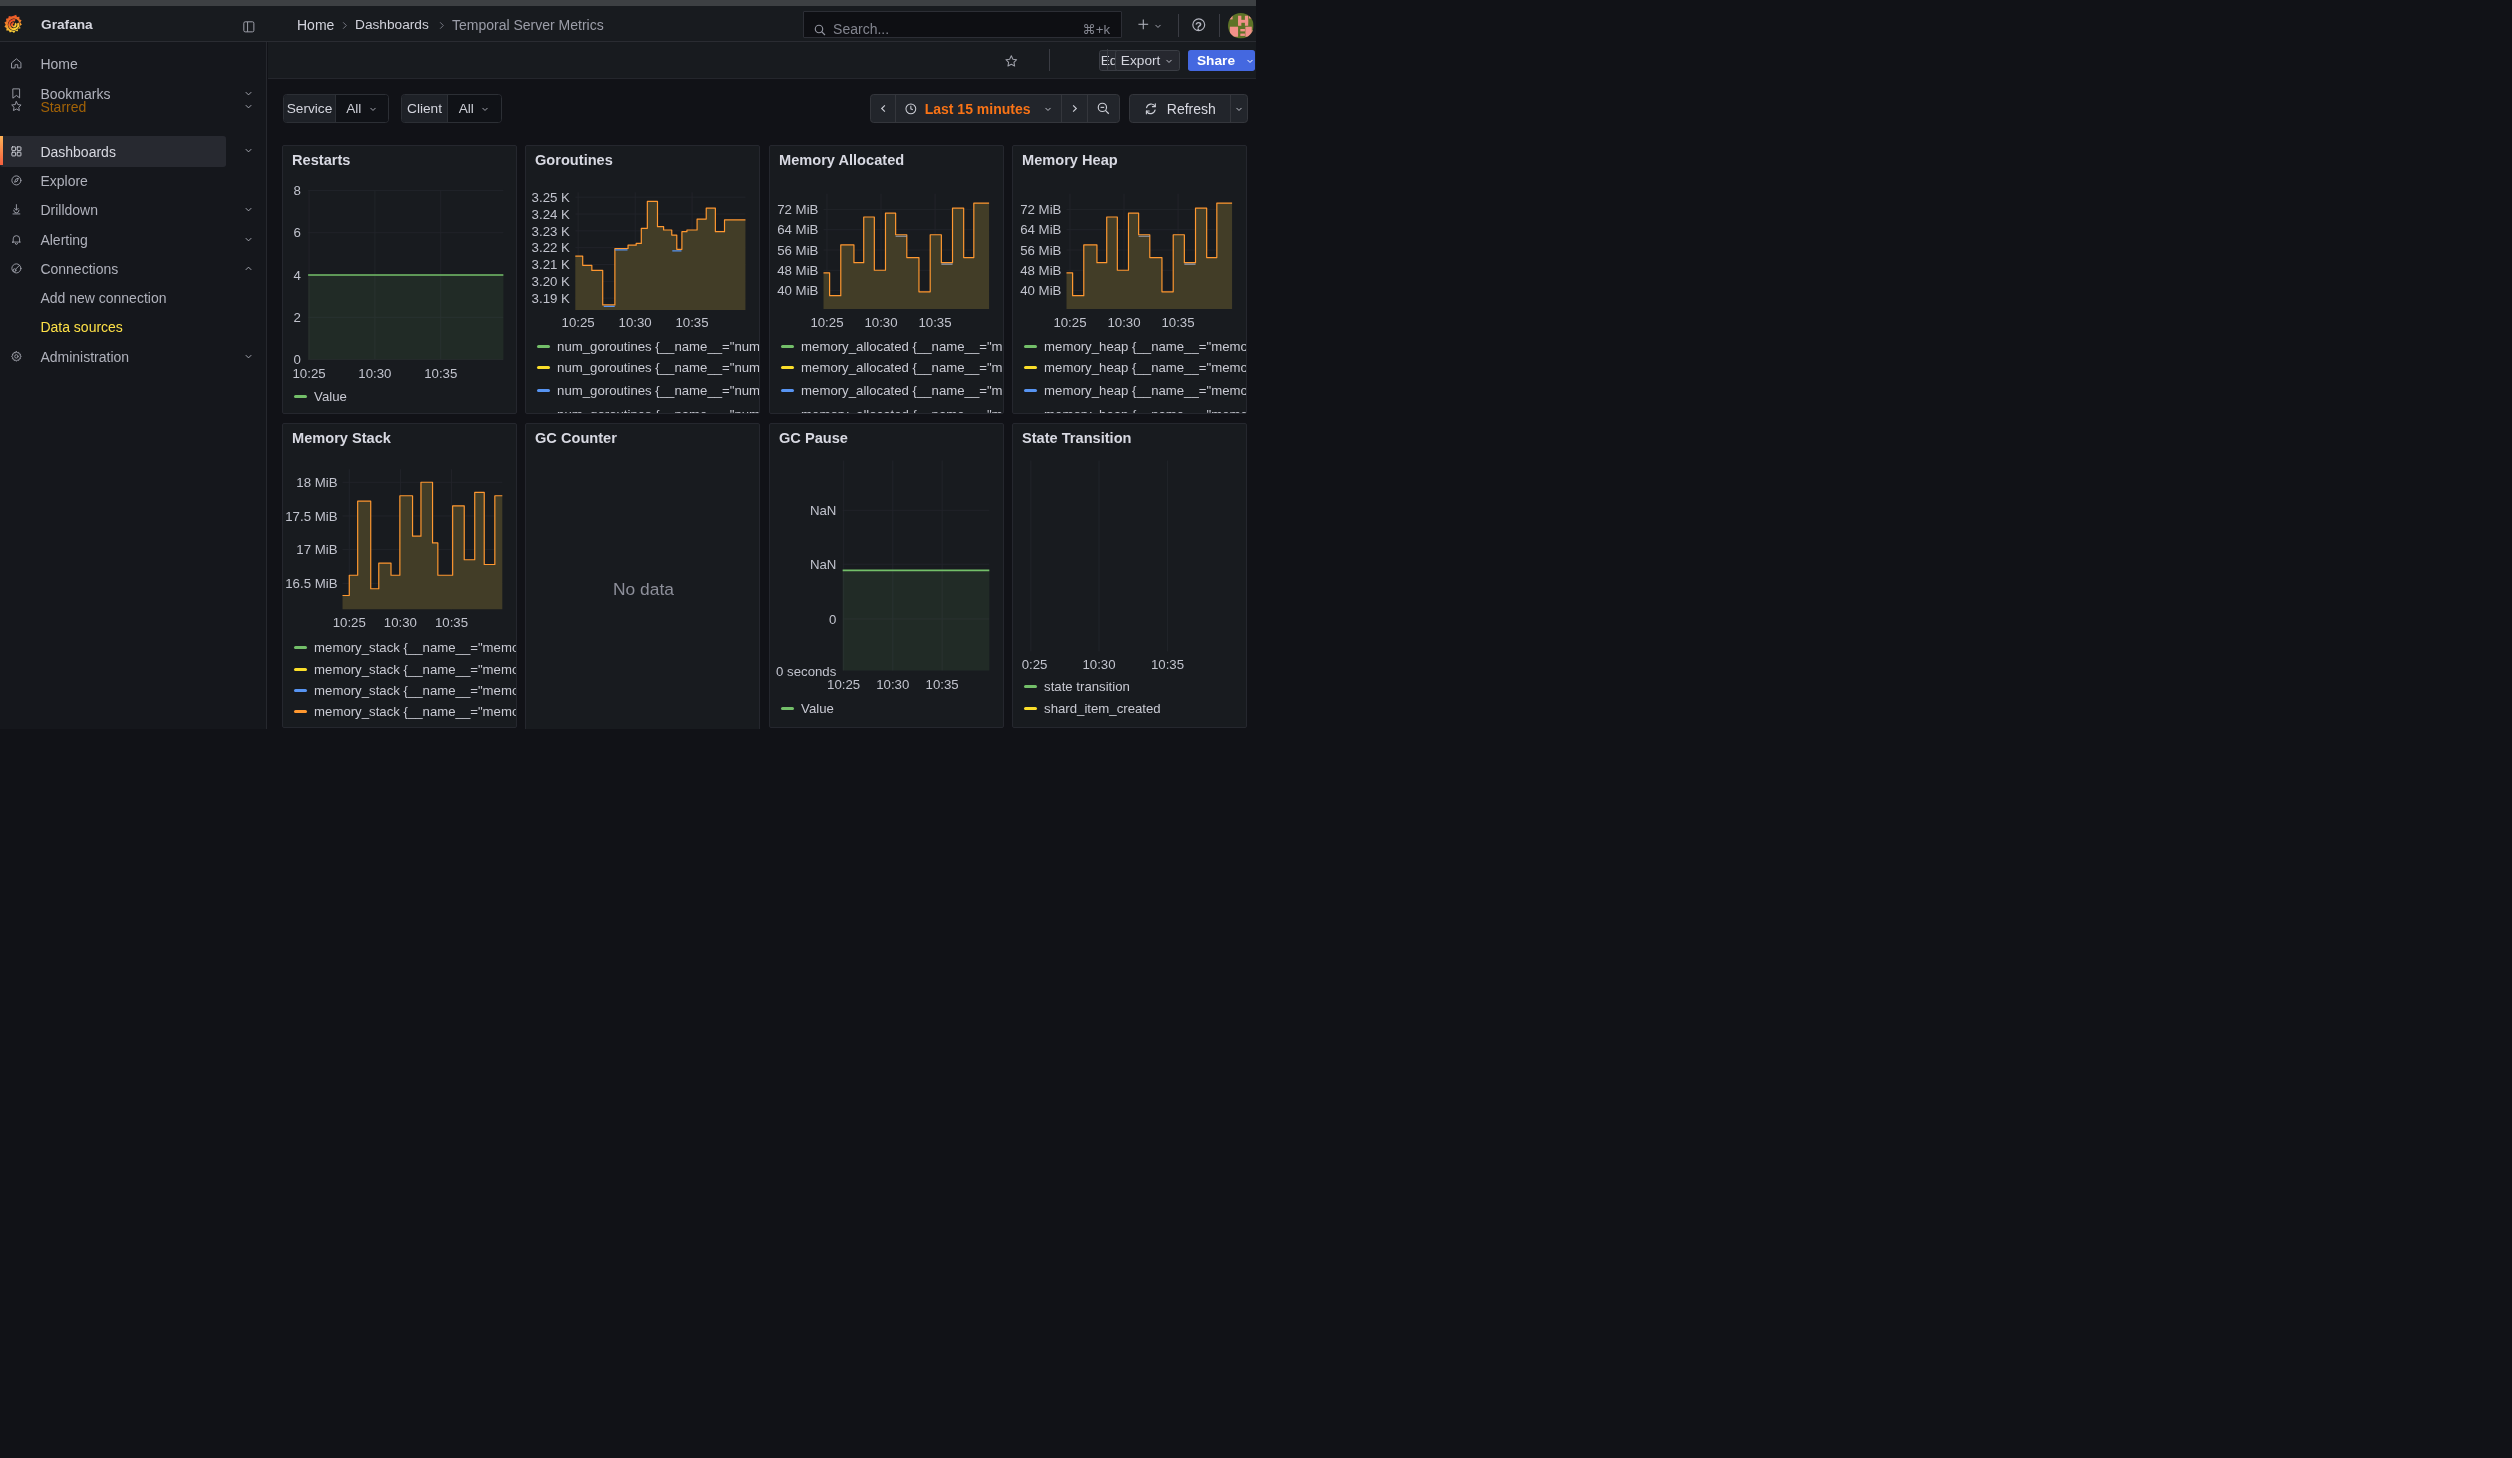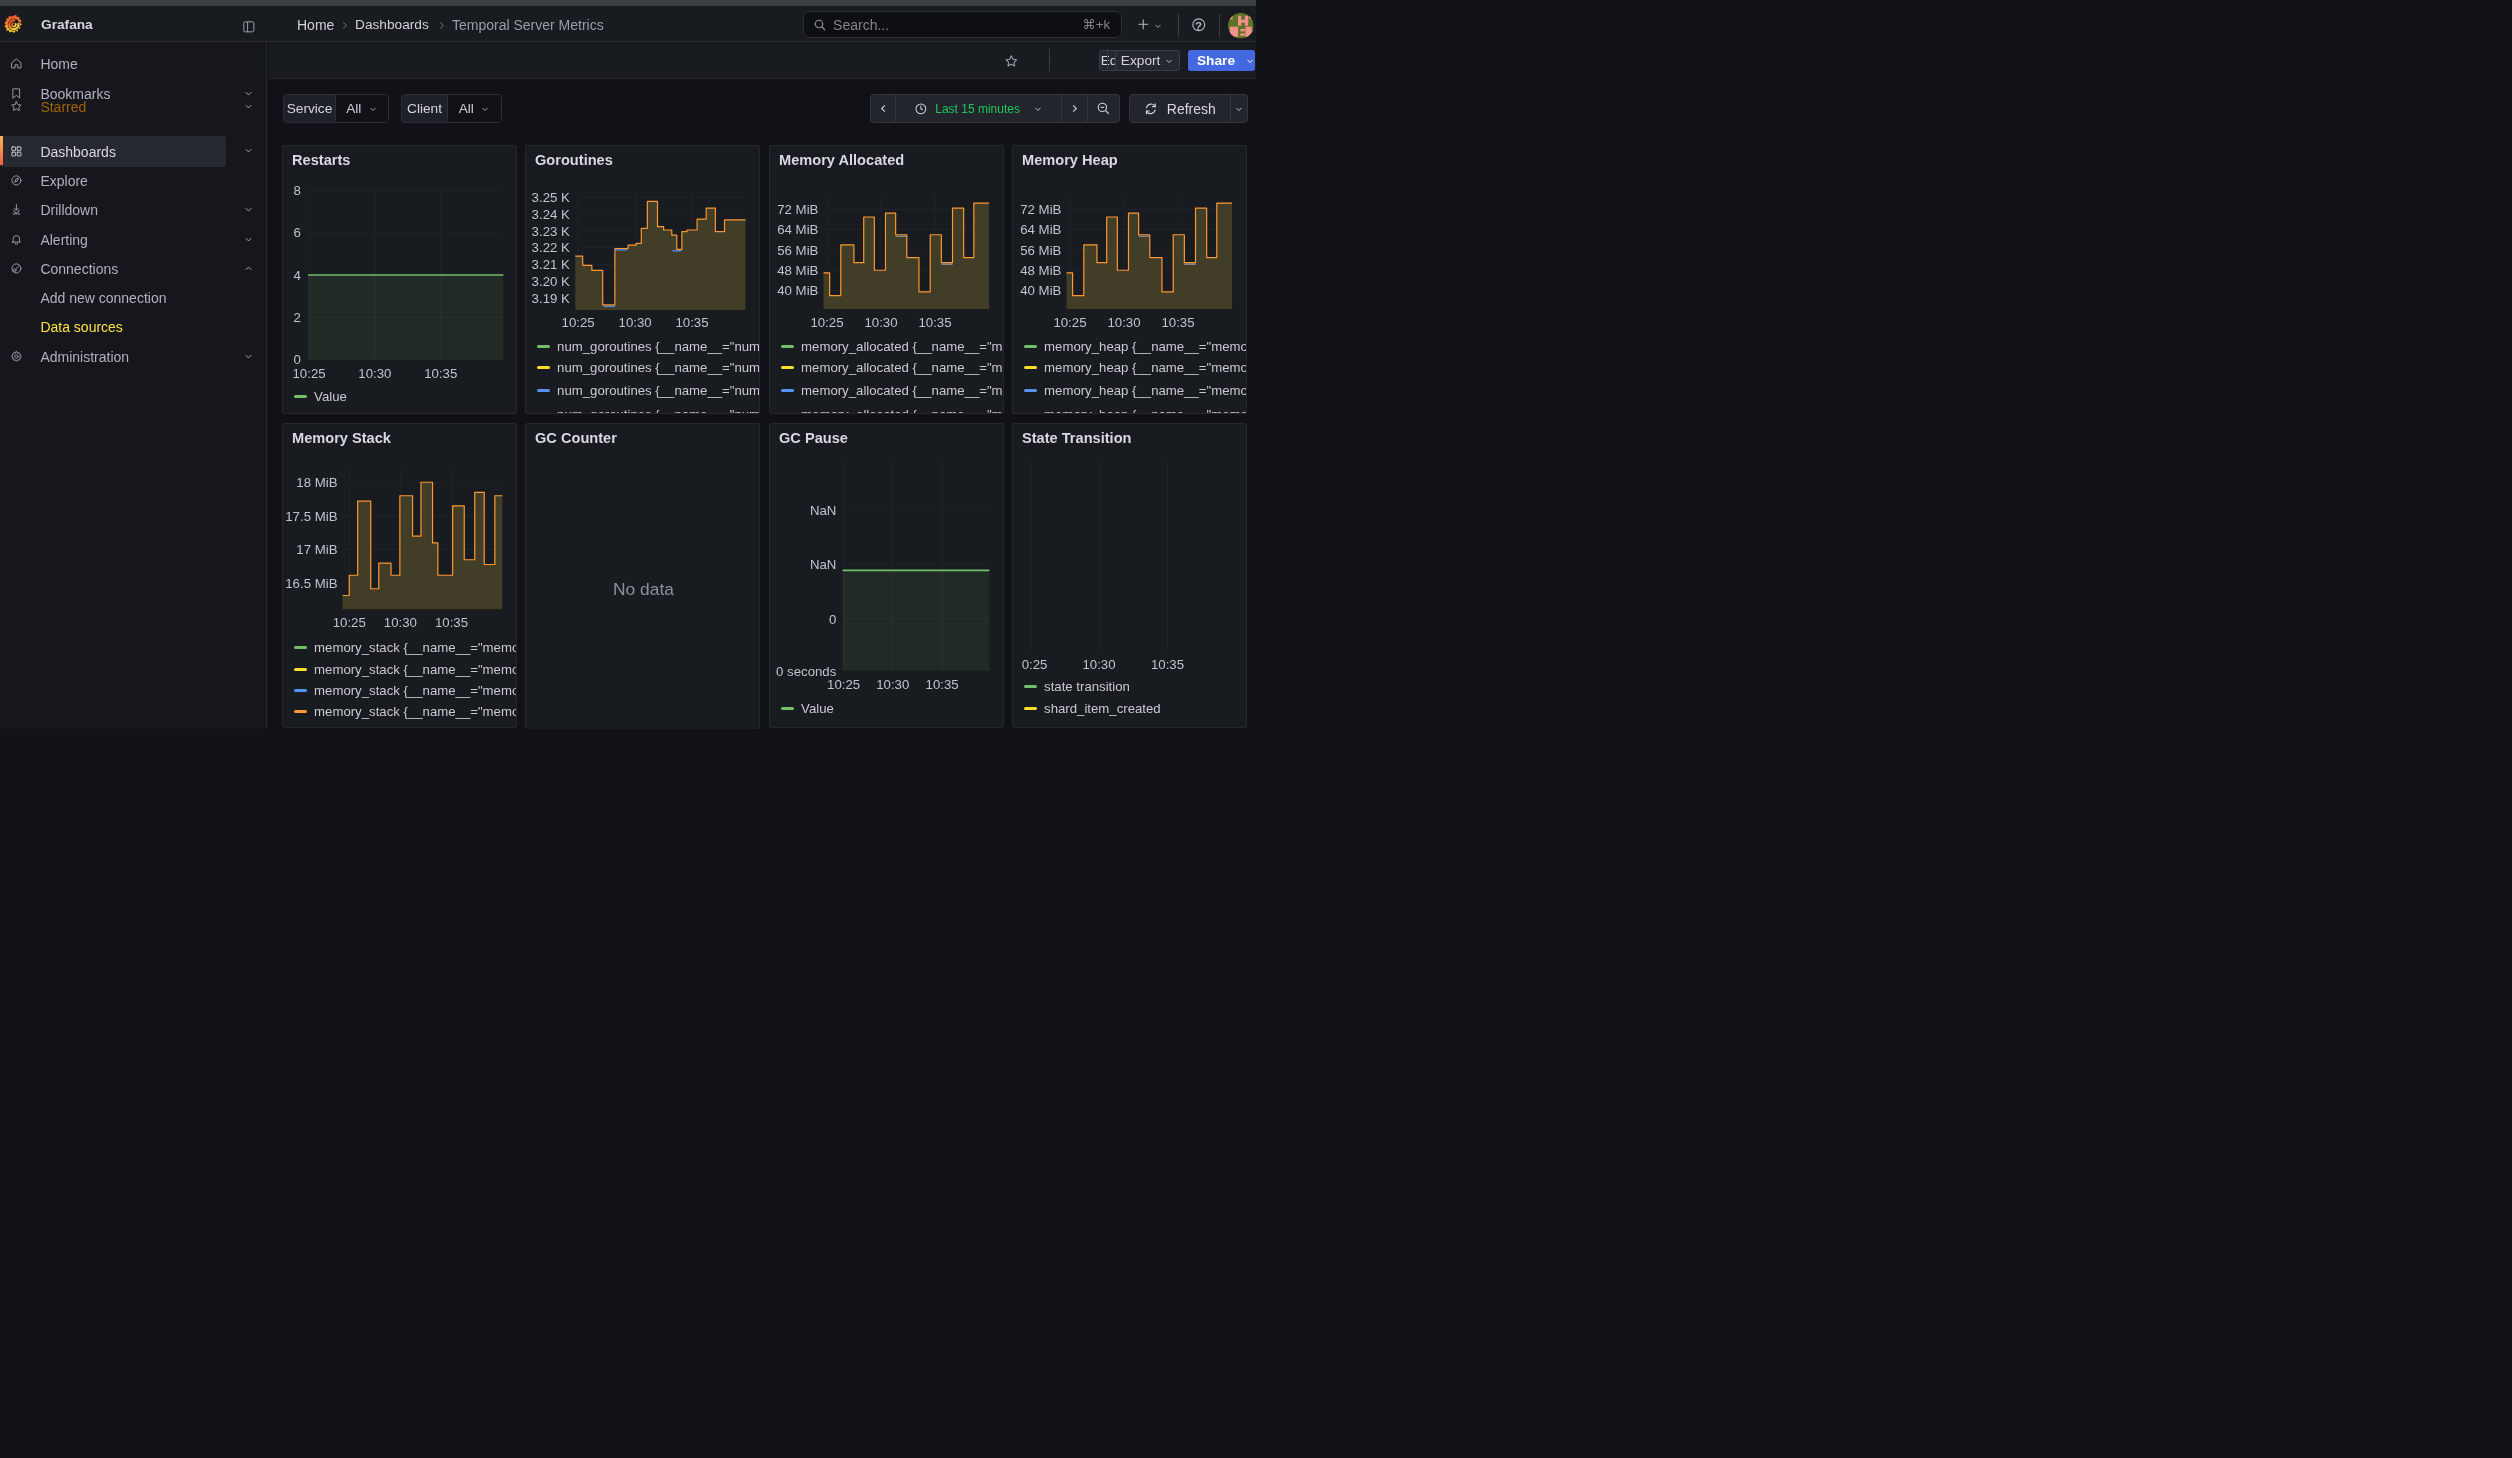--- a/index.html
+++ b/index.html
@@ -40,21 +40,21 @@
     </svg>
     <div class="abs txt" style="left:297px;top:17.4px;font-size:14px;color:#d2d3dc">Home</div>
     <svg class="abs" style="left:339px;top:19.6px" width="11" height="11" viewBox="0 0 24 24" fill="none" stroke="#7c7e88" stroke-width="2">
       <polyline points="9,5 16,12 9,19"></polyline>
     </svg>
     <div class="abs txt" style="left:355px;top:17.4px;font-size:13.7px;color:#d2d3dc">Dashboards</div>
     <svg class="abs" style="left:436px;top:19.6px" width="11" height="11" viewBox="0 0 24 24" fill="none" stroke="#7c7e88" stroke-width="2">
       <polyline points="9,5 16,12 9,19"></polyline>
     </svg>
     <div class="abs txt" style="left:452px;top:17.4px;font-size:14px;color:#9b9da8">Temporal Server Metrics</div>
-    <div class="abs" style="left:803px;top:11px;width:319px;height:27px;background:#0e0f13;border:0.9px solid #2c2e35;border-radius:7px;display:flex;align-items:center">
+    <div class="abs" style="left:803px;top:11px;width:319px;height:27px;background:#0e0f13;border:0.9px solid #2c2e35;border-radius:1px;display:flex;align-items:flex-end">
 <svg style="margin-left:9px" width="13.7" height="13.7" viewBox="0 0 24 24" fill="none" stroke="#91939e" stroke-width="2">
         <circle cx="10.5" cy="10.5" r="6.5"></circle>
         <line x1="15.3" y1="15.3" x2="21" y2="21"></line>
       </svg>
 <div style="margin-left:6.4px;font-size:14px;color:#83858f">Search...</div>
 <div style="margin-left:auto;margin-right:11px;font-size:13.2px;color:#83858f">⌘+k</div>
 </div>
     <svg class="abs" style="left:1136px;top:17.4px" width="14.6" height="14.6" viewBox="0 0 24 24" fill="none" stroke="#adafb9" stroke-width="1.8">
       <line x1="12" y1="4" x2="12" y2="20"></line>
       <line x1="4" y1="12" x2="20" y2="12"></line>
@@ -236,21 +236,21 @@
 <div class="seg" style="width:25px;border-right:0.9px solid #34363c">
         <svg width="11" height="11" viewBox="0 0 24 24" fill="none" stroke="#ccced6" stroke-width="2.4">
           <polyline points="15,5 8,12 15,19"></polyline>
         </svg>
       </div>
 <div class="seg" style="width:166px;border-right:0.9px solid #34363c;gap:7.3px">
 <svg width="13.7" height="13.7" viewBox="0 0 24 24" fill="none" stroke="#ccced6" stroke-width="1.8">
           <circle cx="12" cy="12" r="8.6"></circle>
           <polyline points="12,6.5 12,12 15.5,13.5"></polyline>
         </svg>
-<span style="font-size:12px;font-weight:400;color:#22c55e">Last 15 minutes</span>
+<span style="font-size:14px;font-weight:700;color:#f97316">Last 15 minutes</span>
 <svg width="10" height="10" viewBox="0 0 24 24" fill="none" stroke="#ccced6" stroke-width="2.2" style="margin-left:5.5px">
           <polyline points="6,9.5 12,15.5 18,9.5"></polyline>
         </svg>
       </div>
 <div class="seg" style="width:25.6px;border-right:0.9px solid #34363c">
         <svg width="11" height="11" viewBox="0 0 24 24" fill="none" stroke="#ccced6" stroke-width="2.4">
           <polyline points="9,5 16,12 9,19"></polyline>
         </svg>
       </div>
 <div class="seg" style="width:31px">

